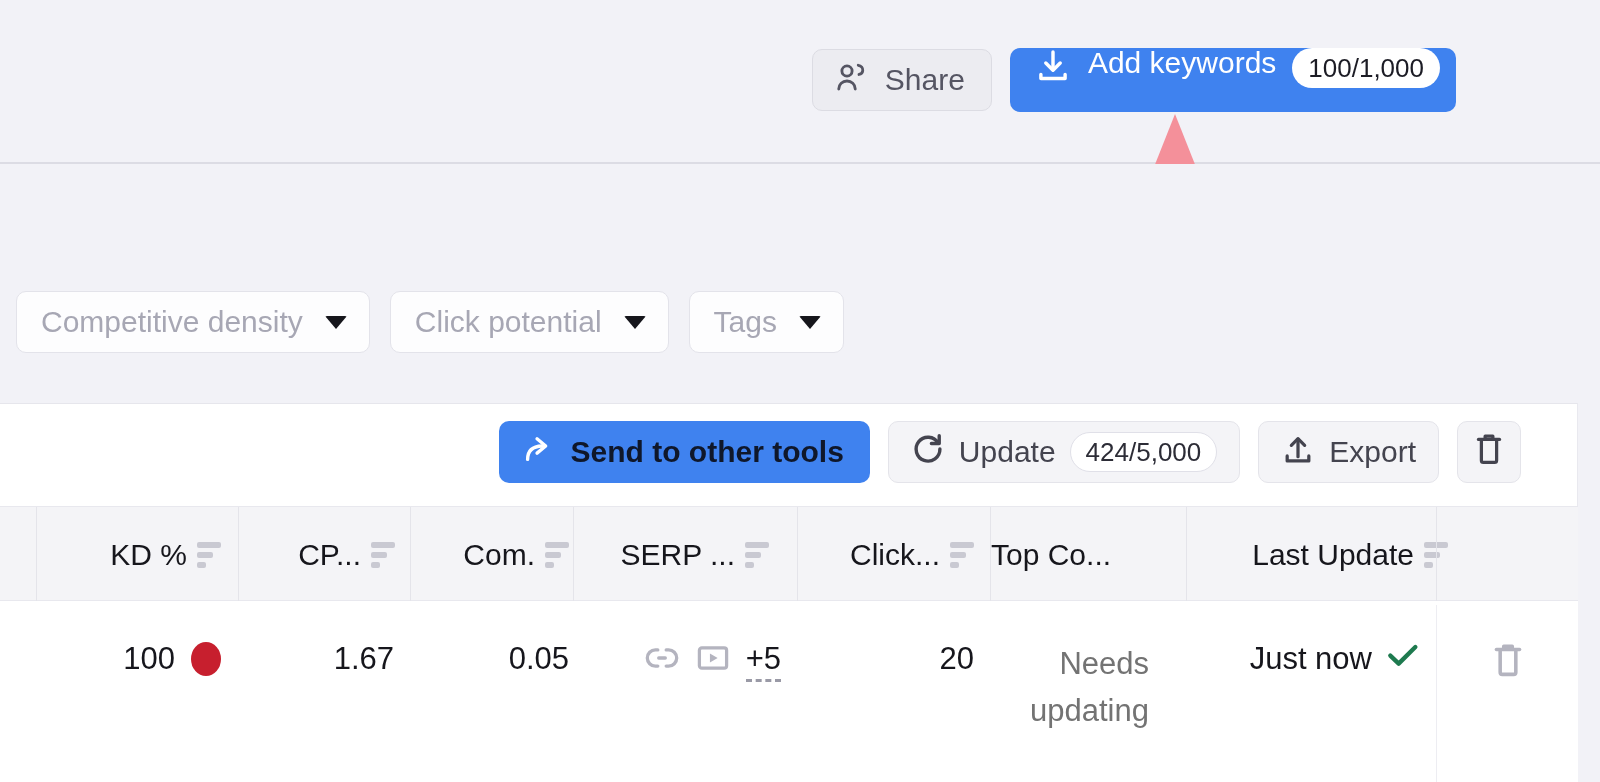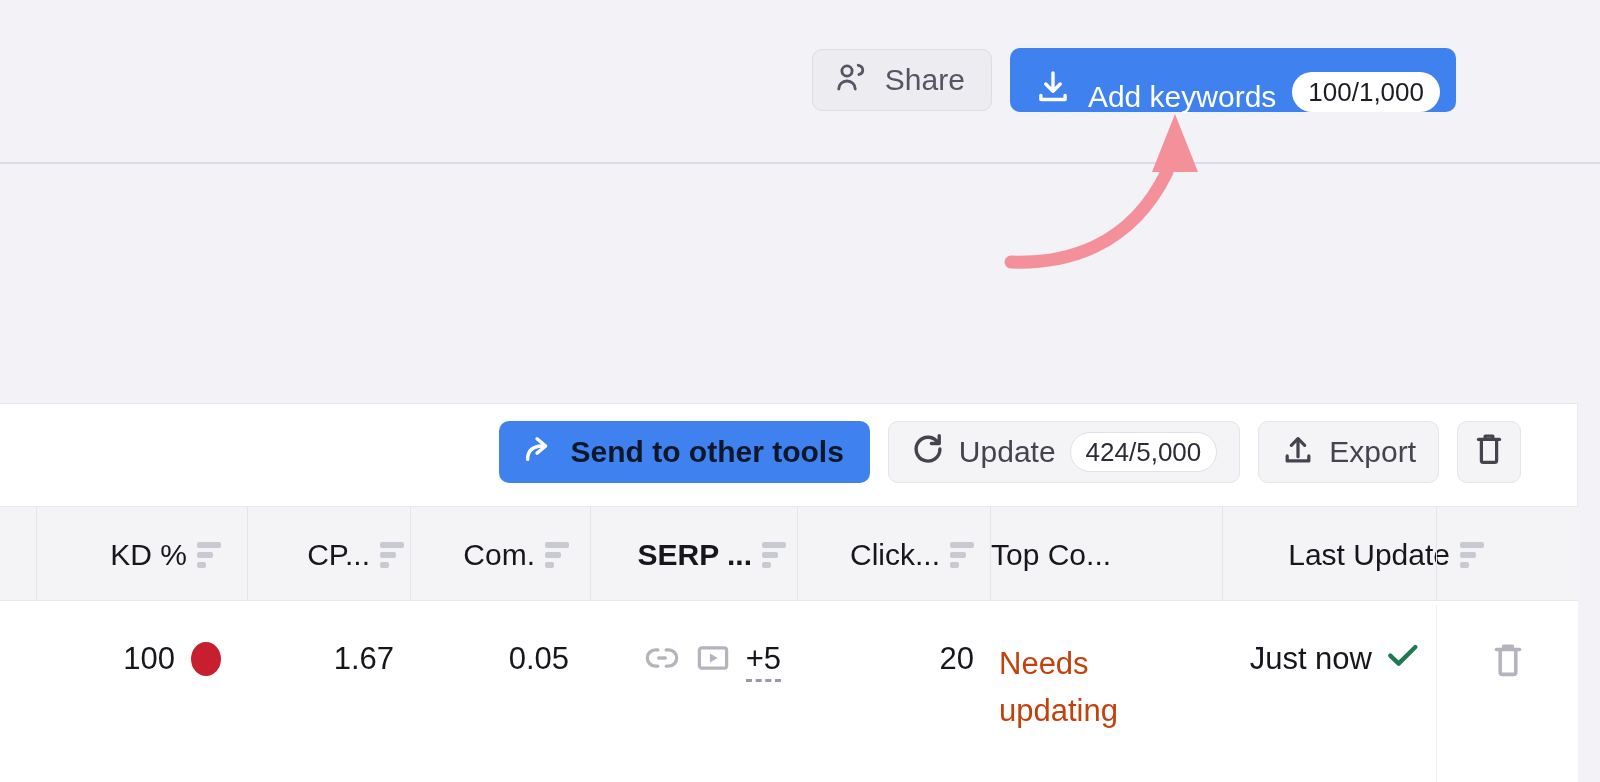--- a/index.html
+++ b/index.html
@@ -25,21 +25,21 @@
     display: flex; align-items: center; gap: 18px;
   }
   .share-btn {
     display: flex; align-items: center; gap: 14px;
     height: 62px; padding: 0 26px 0 22px;
     background: #ececf1; border: 1.5px solid #dcdce3; border-radius: 10px;
     color: #555563; font-size: 30px; cursor: pointer;
   }
   .share-btn .lbl { line-height: 1; }
   .add-kw-btn {
-    display: flex; align-items: flex-end; gap: 16px;
+    display: flex; align-items: flex-start; gap: 16px;
     height: 64px; padding: 0 16px 0 24px;
     background: #3f82ef; border-radius: 10px;
     color: #ffffff; font-size: 30px; cursor: pointer;
   }
   .add-kw-btn .lbl { line-height: 1; font-weight: 400; }
   .kw-count {
     background: #ffffff; color: #1c1c25;
     border-radius: 22px; padding: 7px 16px;
     font-size: 26px; line-height: 1;
   }
@@ -134,21 +134,21 @@
   .td.center { justify-content: center; padding-right: 0; }
   .td.sep { border-left: 1px solid #ededf2; }
   .kd-cell { display: flex; align-items: center; gap: 16px; }
   .kd-dot { width: 30px; height: 34px; border-radius: 50%; background: #c71f2e; }
   .serp-cell { display: flex; align-items: center; gap: 16px; }
   .plus5 {
     font-size: 31px; color: #16161c;
     border-bottom: 3px dashed #9a9aa6; padding-bottom: 2px; cursor: pointer;
   }
   .topcost {
-    color: #c2410c; font-size: 31px; text-align: left; line-height: 1.5;
+    color: #737373; font-size: 31px; text-align: right; line-height: 1.5;
     max-width: 150px;
   }
   .lastupd { display: flex; align-items: center; gap: 14px; justify-content: flex-end; }
   .rail {
     position: absolute; left: 1578px; top: 403px; width: 22px; height: 379px;
     background: #f2f2f7;
   }
 </style>
 </head>
 <body>
@@ -185,20 +185,40 @@
     <div class="topbar-divider"></div>
   </div>
 
   <div class="arrow-anno">
     <svg width="230" height="180" viewBox="0 0 230 180" fill="none">
       <path d="M16 162 C 70 164, 135 148, 172 72" stroke="#f4909a" stroke-width="13" stroke-linecap="round" fill="none"></path>
       <path d="M180 14 L 203 72 L 157 72 Z" fill="#f4909a"></path>
     </svg>
   </div>
 
+  <div class="filters">
+    <div class="filter-row">
+
+      <div class="filter-pill">
+        <span class="flbl">Competitive density</span>
+        <span class="chev"></span>
+      </div>
+
+      <div class="filter-pill">
+        <span class="flbl">Click potential</span>
+        <span class="chev"></span>
+      </div>
+
+      <div class="filter-pill">
+        <span class="flbl">Tags</span>
+        <span class="chev"></span>
+      </div>
+
+    </div>
+  </div>
 
   <div class="card">
 
     <div class="card-toolbar">
 
       <div class="send-btn">
         <span>
           <svg width="34" height="32" viewBox="0 0 20 20" fill="none">
             <path d="M3.5 16.5c0-5.2 3.1-8.2 9-8.4" stroke="#fff" stroke-width="2.1" stroke-linecap="round"></path>
             <path d="M9.4 3.6 14.8 8.1 9.4 12.6" stroke="#fff" stroke-width="2.1" stroke-linecap="round" stroke-linejoin="round"></path>
@@ -245,39 +265,39 @@
 
       <div class="th" style="left:36px;  width:201px;">
         <span>KD %</span>
         <span class="sort-ico">
             <i></i>
             <i></i>
             <i></i>
           </span>
       </div>
 
-      <div class="th" style="left:247px; width:173px;">
+      <div class="th" style="left:238px; width:173px;">
         <span>CP...</span>
         <span class="sort-ico">
             <i></i>
             <i></i>
             <i></i>
           </span>
       </div>
 
       <div class="th" style="left:410px; width:175px;">
         <span>Com.</span>
         <span class="sort-ico">
             <i></i>
             <i></i>
             <i></i>
           </span>
       </div>
 
-      <div class="th" style="left:590px; width:212px;font-weight:bold;">
+      <div class="th" style="left:573px; width:212px;">
         <span>SERP ...</span>
         <span class="sort-ico">
             <i></i>
             <i></i>
             <i></i>
           </span>
       </div>
 
       <div class="th" style="left:797px; width:193px;">
         <span>Click...</span>
@@ -285,21 +305,21 @@
             <i></i>
             <i></i>
             <i></i>
           </span>
       </div>
 
       <div class="th center nosort" style="left:990px; width:168px;">
         <span>Top Co...</span>
       </div>
 
-      <div class="th" style="left:1222px; width:278px;">
+      <div class="th" style="left:1186px; width:278px;">
         <span>Last Update</span>
         <span class="sort-ico">
             <i></i>
             <i></i>
             <i></i>
           </span>
       </div>
 
       <div class="th" style="left:1436px; width:142px;"></div>
     </div>

